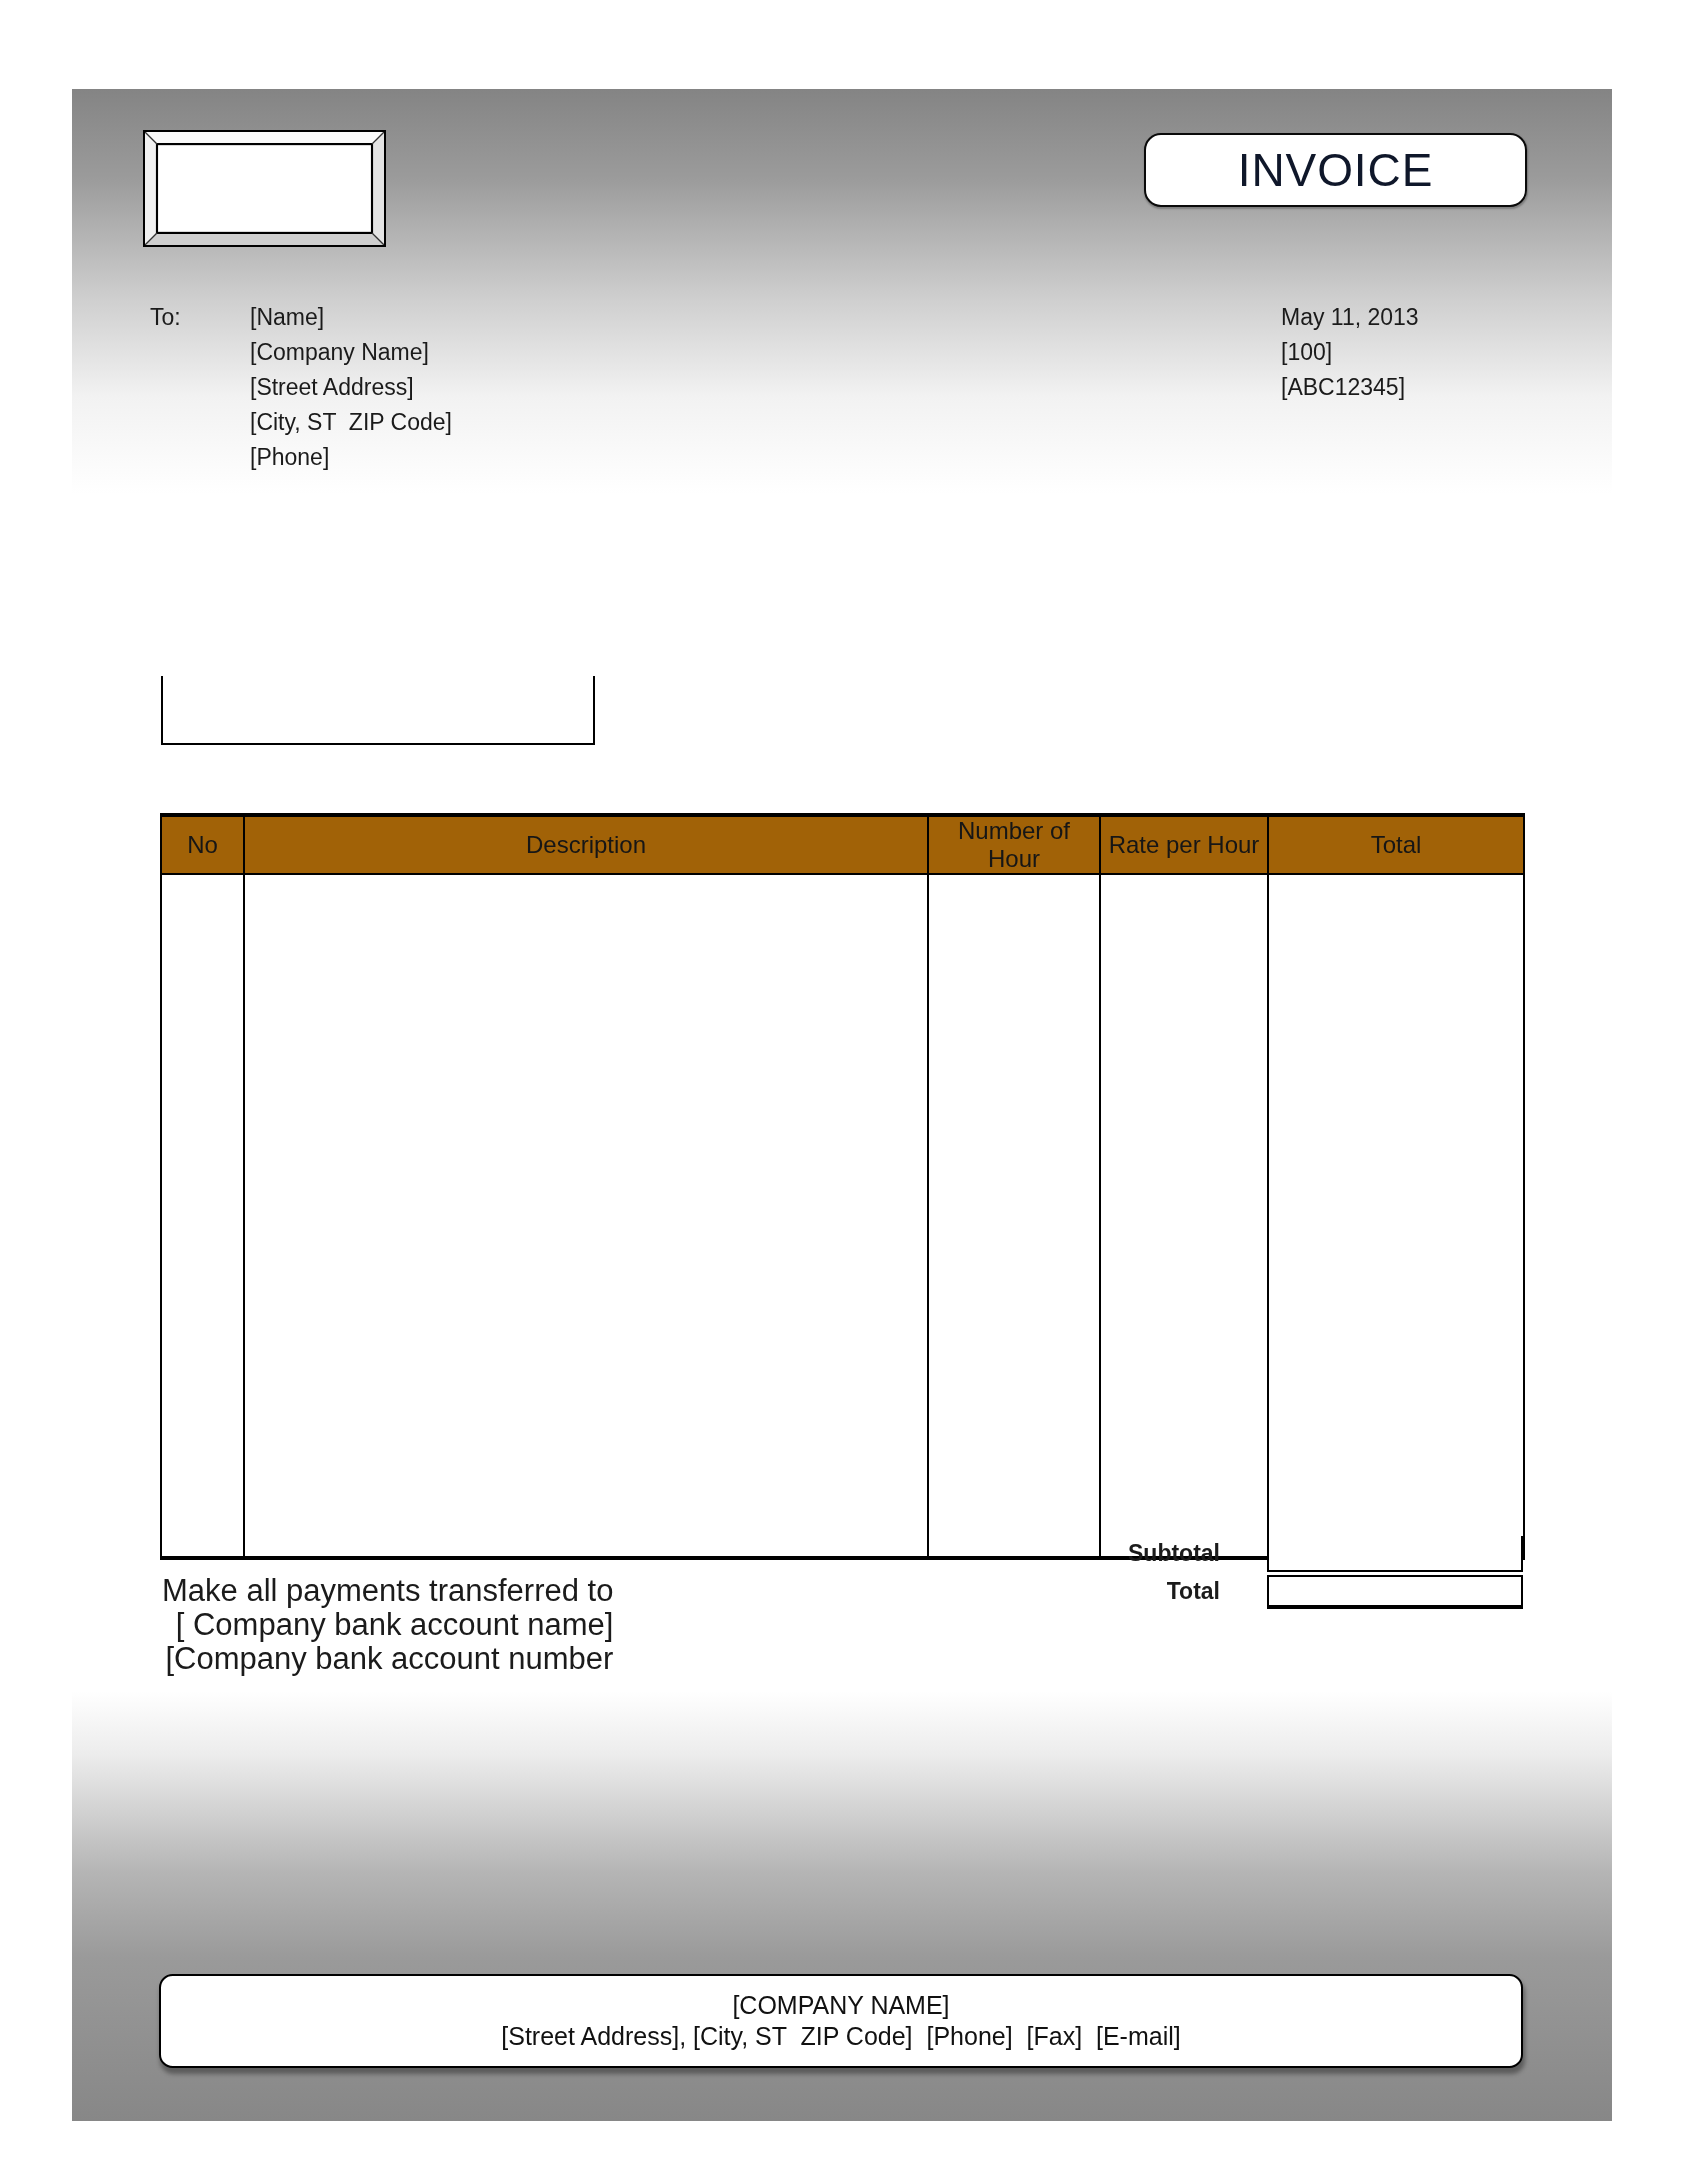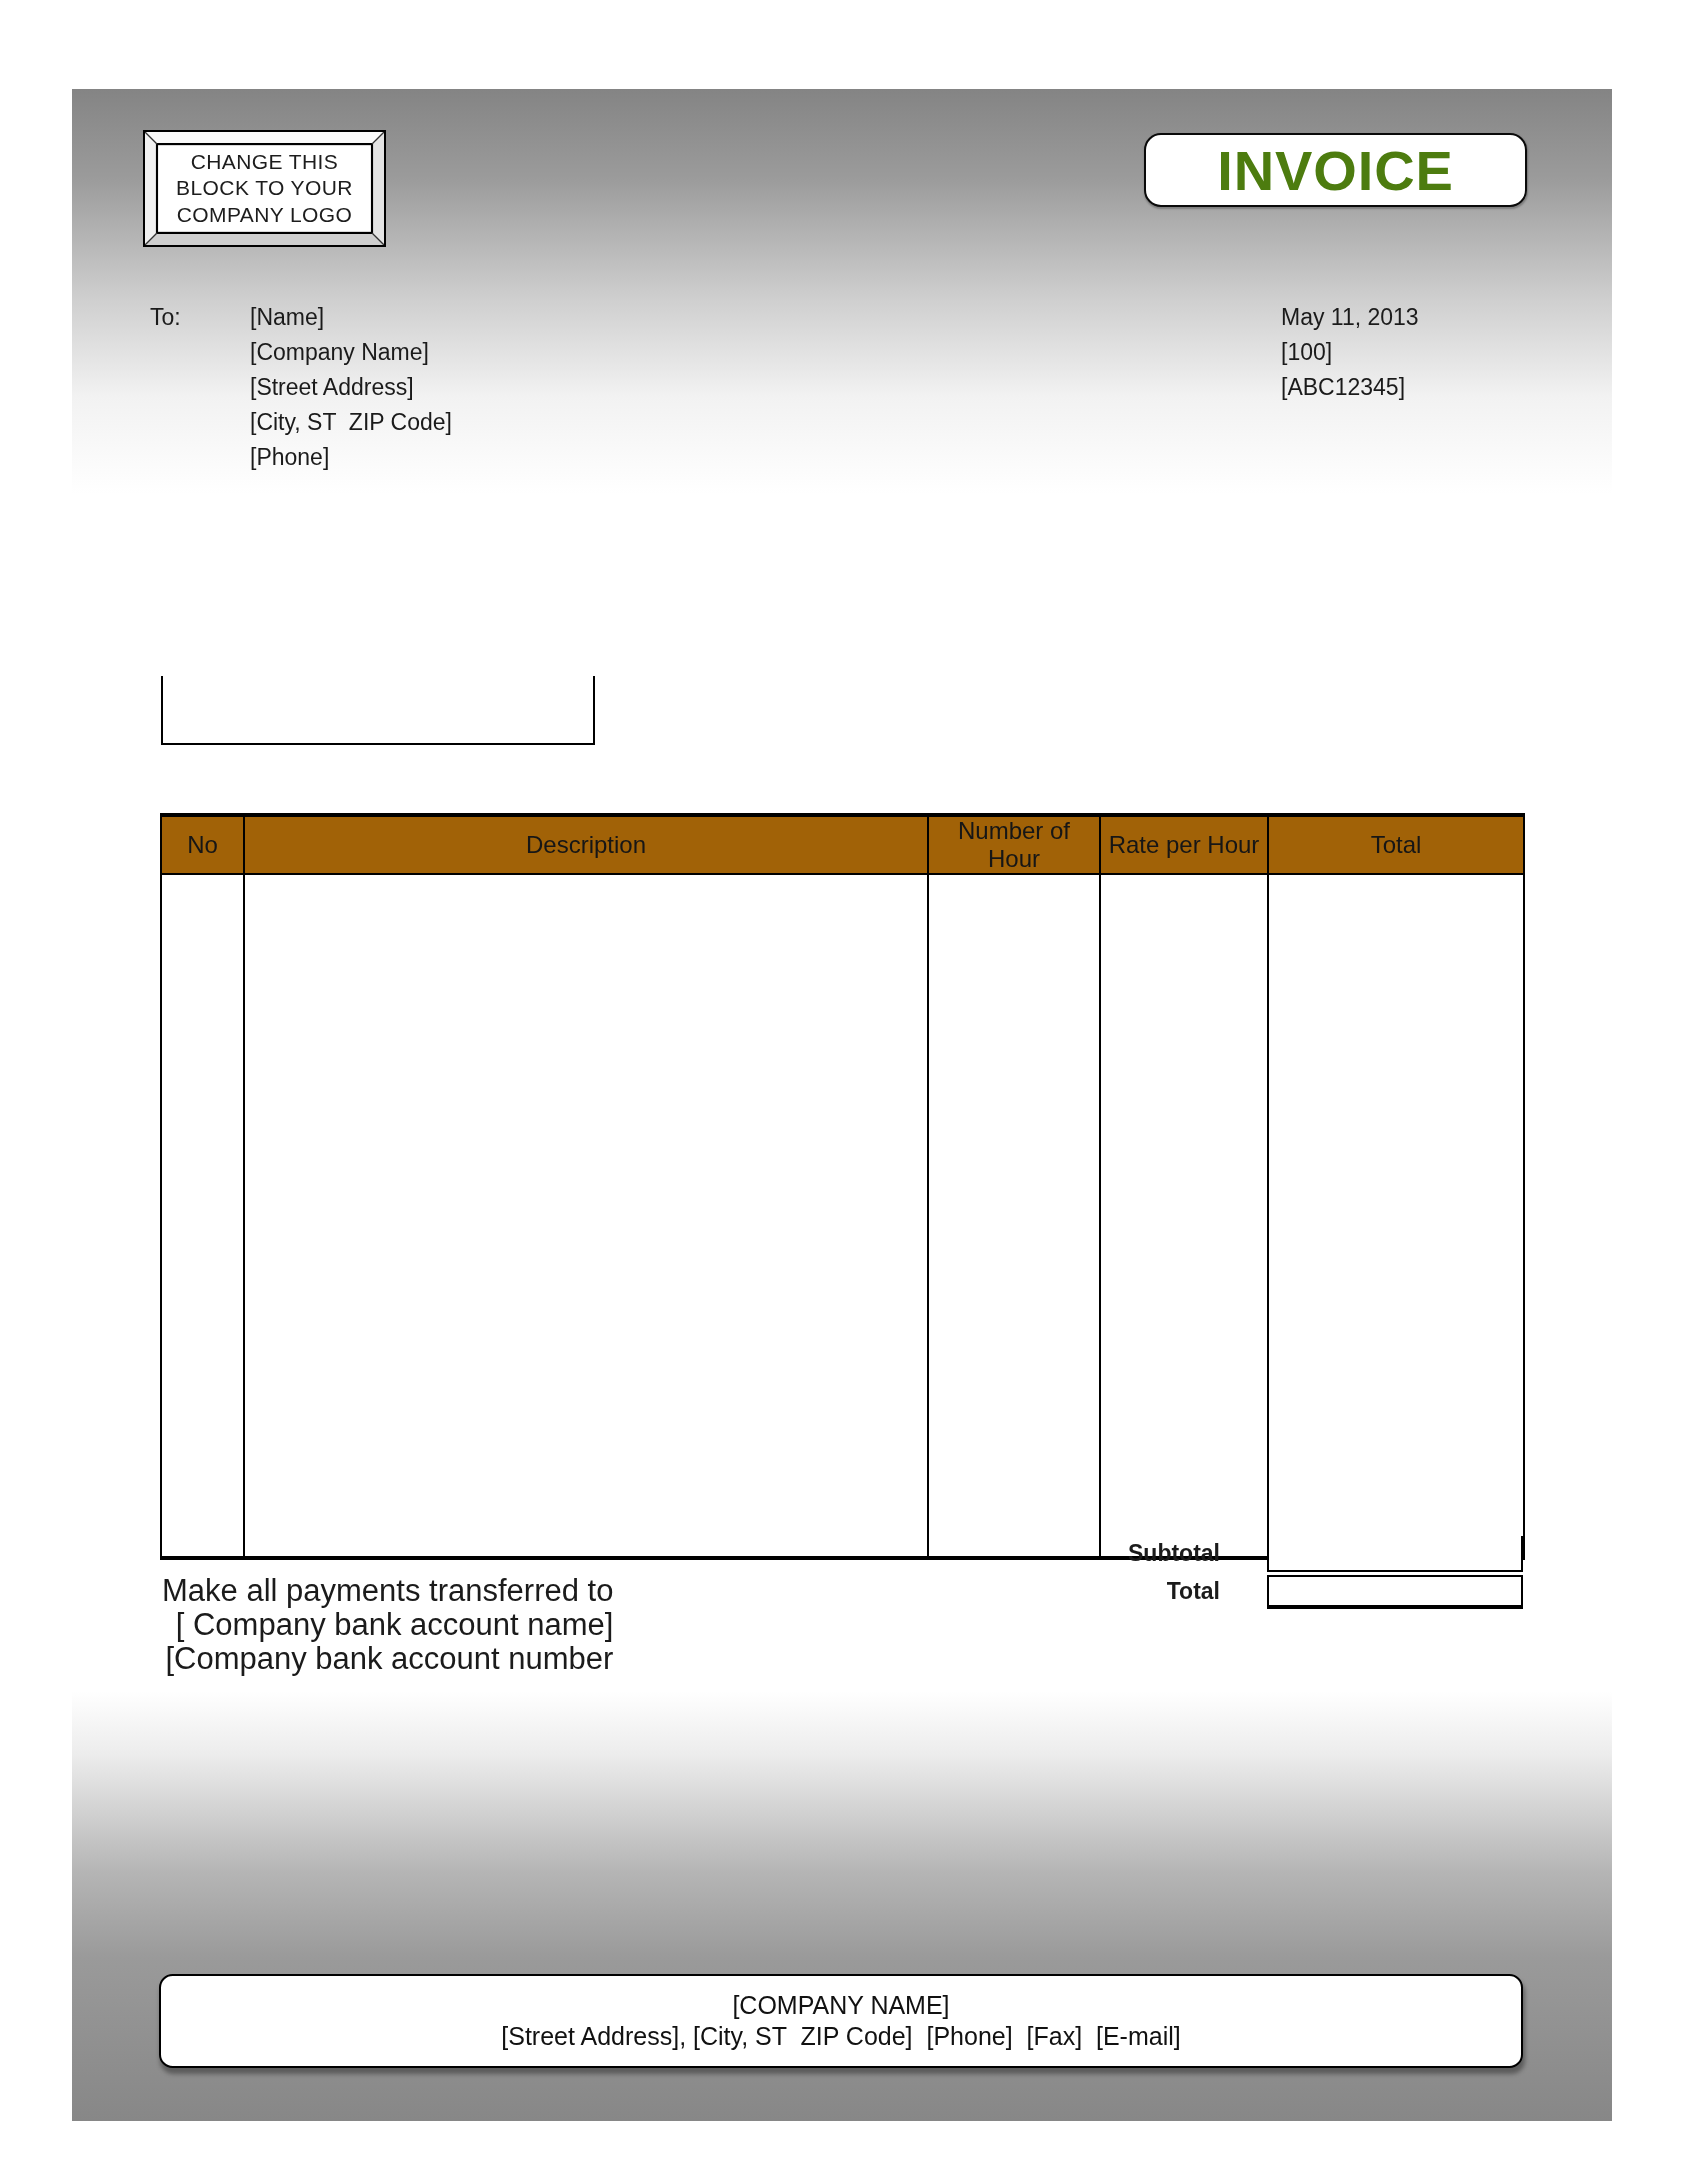--- a/index.html
+++ b/index.html
@@ -36,21 +36,21 @@
     font-size: 21px; line-height: 26.4px; color: #1d1d1d; text-align: center; letter-spacing: 0.4px;
   }
 
   
   .invoice-box {
     position: absolute; left: 1144px; top: 133px; width: 383px; height: 74px;
     background: #fff; border: 2.6px solid #0a0a0a; border-radius: 17px;
     display: flex; align-items: center; justify-content: center;
     box-shadow: 0.9px 1.7px 1.7px rgba(0,0,0,0.25);
   }
-  .invoice-box .title { font-size: 56px; font-weight: bold; letter-spacing: 0.9px; color: #4d7c0f; }
+  .invoice-box .title { font-size: 46px; font-weight: normal; letter-spacing: 0.9px; color: #0f172a; }
 
   
   .to-label { position: absolute; left: 150px; top: 300px; font-size: 23px; line-height: 35px; }
   .bill-to  { position: absolute; left: 250px; top: 300px; font-size: 23px; line-height: 35px; }
   .meta-labels {
     position: absolute; left: 980px; top: 300px; width: 290px;
     font-size: 23px; line-height: 35px; text-align: right;
   }
   .meta-values {
     position: absolute; left: 1281px; top: 300px; width: 264px;
@@ -124,25 +124,20 @@
       <polygon points="0,0 279,0 265,14 14,14" fill="#fafafa"></polygon>
       <polygon points="0,0 14,14 14,117 0,131" fill="#f1f1f1"></polygon>
       <polygon points="279,0 265,14 265,117 279,131" fill="#e4e4e4"></polygon>
       <polygon points="0,131 14,117 265,117 279,131" fill="#cfcfcf"></polygon>
       <rect x="14" y="14" width="251" height="103" fill="#ffffff" stroke="#000000" stroke-width="2.5"></rect>
       <line x1="0" y1="0" x2="14" y2="14" stroke="#333" stroke-width="1.5"></line>
       <line x1="279" y1="0" x2="265" y2="14" stroke="#333" stroke-width="1.5"></line>
       <line x1="0" y1="131" x2="14" y2="117" stroke="#333" stroke-width="1.5"></line>
       <line x1="279" y1="131" x2="265" y2="117" stroke="#333" stroke-width="1.5"></line>
     </svg>
-    <div class="logo-text">
-      <div>CHANGE THIS</div>
-      <div>BLOCK TO YOUR</div>
-      <div>COMPANY LOGO</div>
-    </div>
   </div>
 
   <div class="invoice-box">
     <span class="title">INVOICE</span>
   </div>
 
   <div class="to-label">To:</div>
   <div class="bill-to">
     <div class="pre">[Name]</div>
     <div class="pre">[Company Name]</div>

